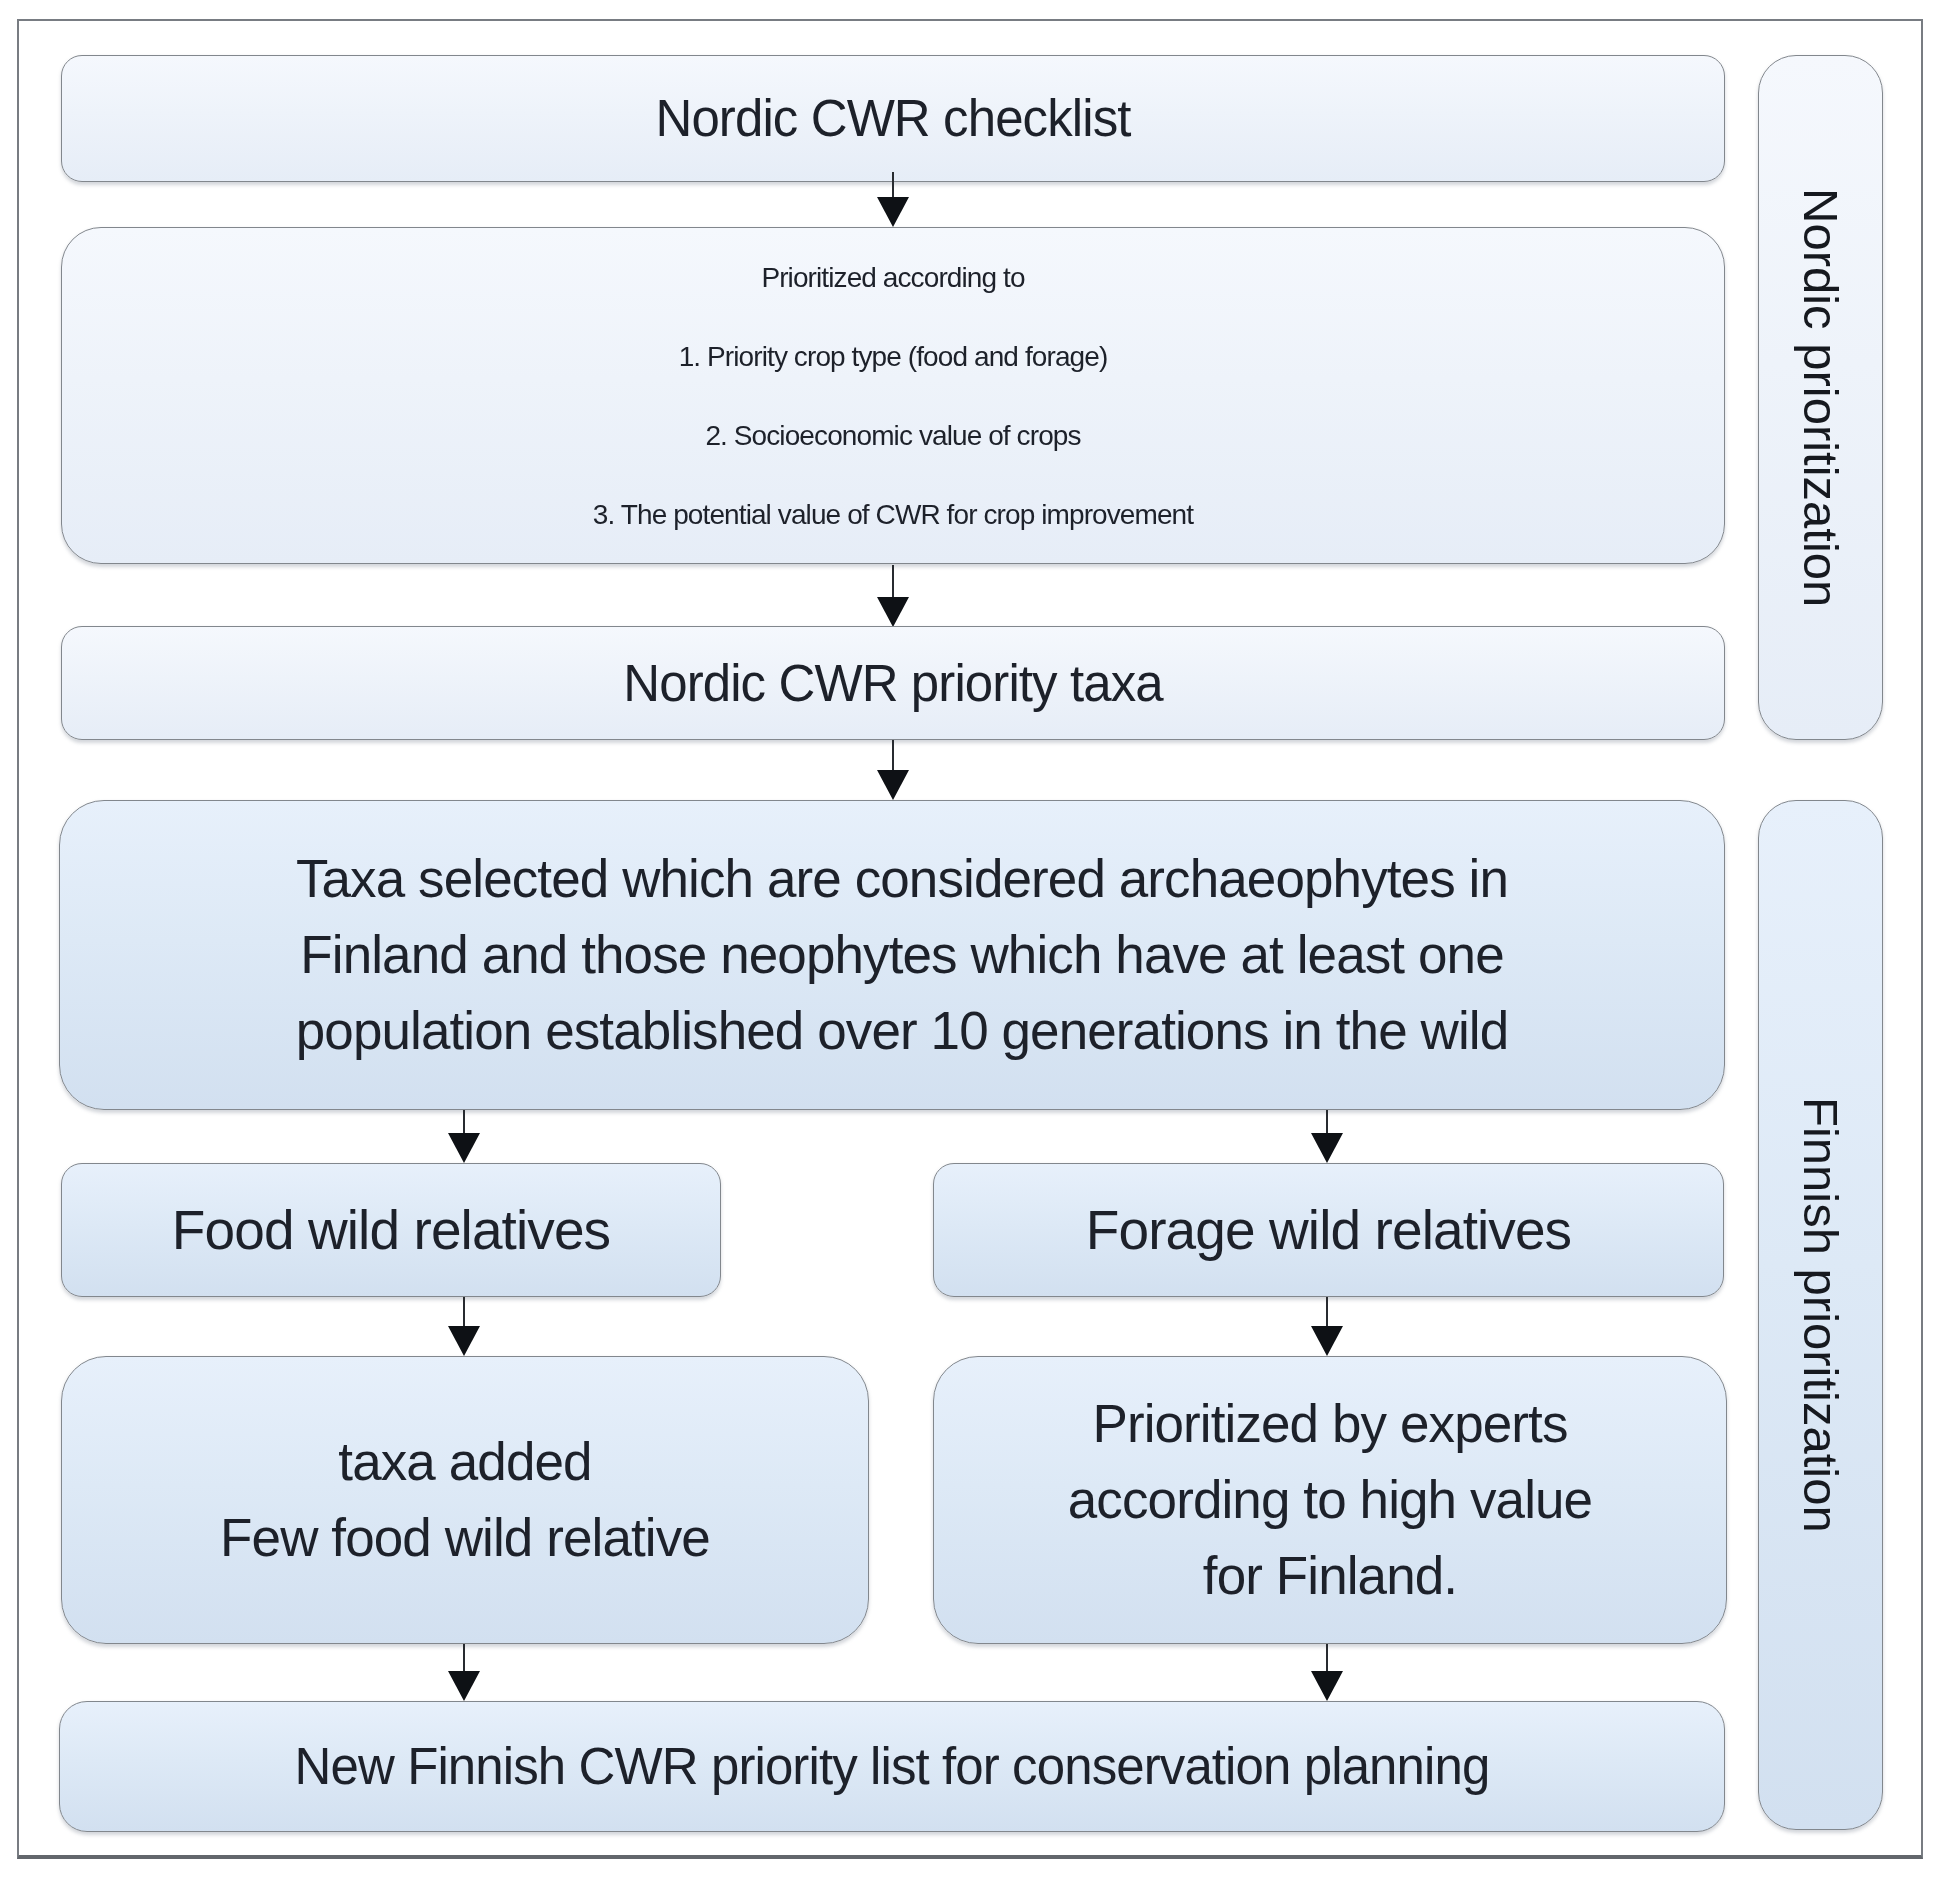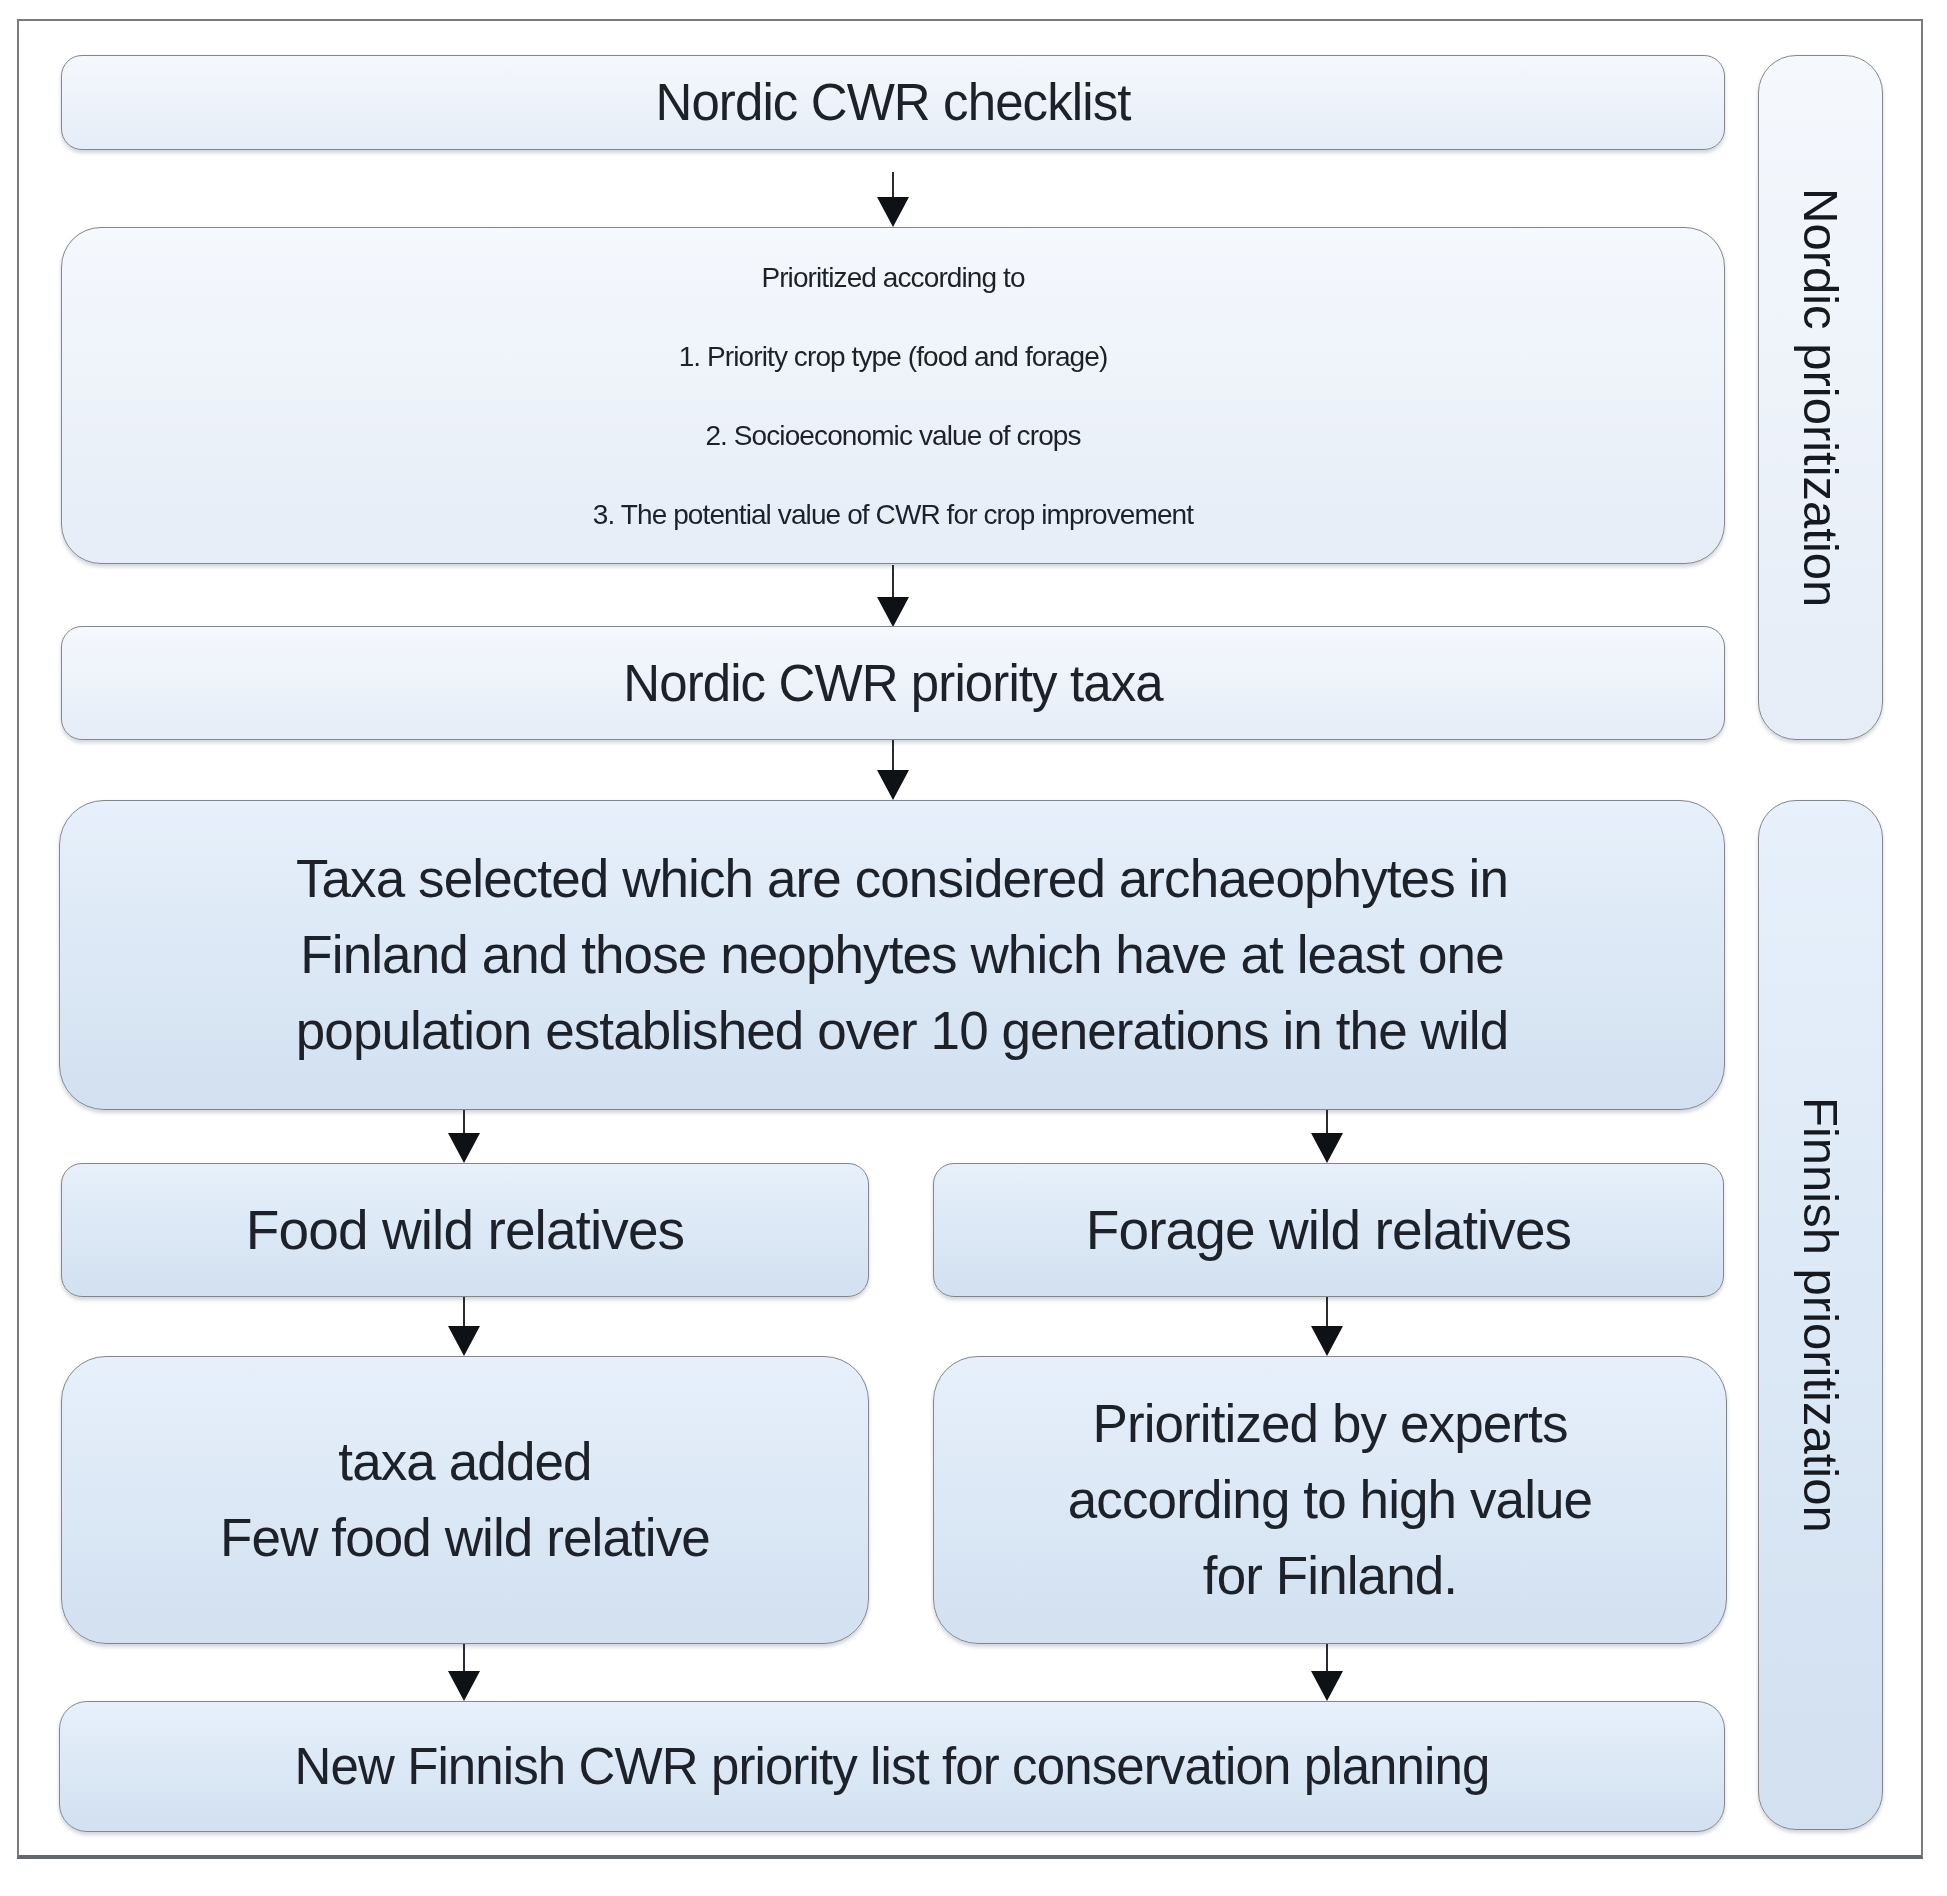--- a/index.html
+++ b/index.html
@@ -72,21 +72,21 @@
   }
   .line { display: block; }
 </style>
 </head>
 <body>
 
 <div class="canvas">
 
   <div class="frame"></div>
 
-  <div class="node light" style="left:61px; top:55px; width:1664px; height:95px; border-radius:21px; font-size:51px;">
+  <div class="node light" style="left:61px; top:55px; width:1664px; height:127px; border-radius:21px; font-size:51px;">
     <span class="line">Nordic CWR checklist</span>
   </div>
 
   <div class="arrow" style="left:877px; top:172px; height:55px;">
     <div class="arrow-line"></div>
     <div class="arrow-head"></div>
   </div>
 
   <div class="node light" style="left:61px; top:227px; width:1664px; height:337px; border-radius:40px; font-size:28px; line-height:79px;">
     <span class="line">Prioritized according to</span>
@@ -117,21 +117,21 @@
 
   <div class="arrow" style="left:448px; top:1110px; height:53px;">
     <div class="arrow-line"></div>
     <div class="arrow-head"></div>
   </div>
   <div class="arrow" style="left:1311px; top:1110px; height:53px;">
     <div class="arrow-line"></div>
     <div class="arrow-head"></div>
   </div>
 
-  <div class="node blue" style="left:61px; top:1163px; width:808px; height:134px; border-radius:21px; font-size:55px;">
+  <div class="node blue" style="left:61px; top:1163px; width:660px; height:134px; border-radius:21px; font-size:55px;">
     <span class="line">Food wild relatives</span>
   </div>
   <div class="node blue" style="left:933px; top:1163px; width:791px; height:134px; border-radius:21px; font-size:55px;">
     <span class="line">Forage wild relatives</span>
   </div>
 
   <div class="arrow" style="left:448px; top:1297px; height:59px;">
     <div class="arrow-line"></div>
     <div class="arrow-head"></div>
   </div>

